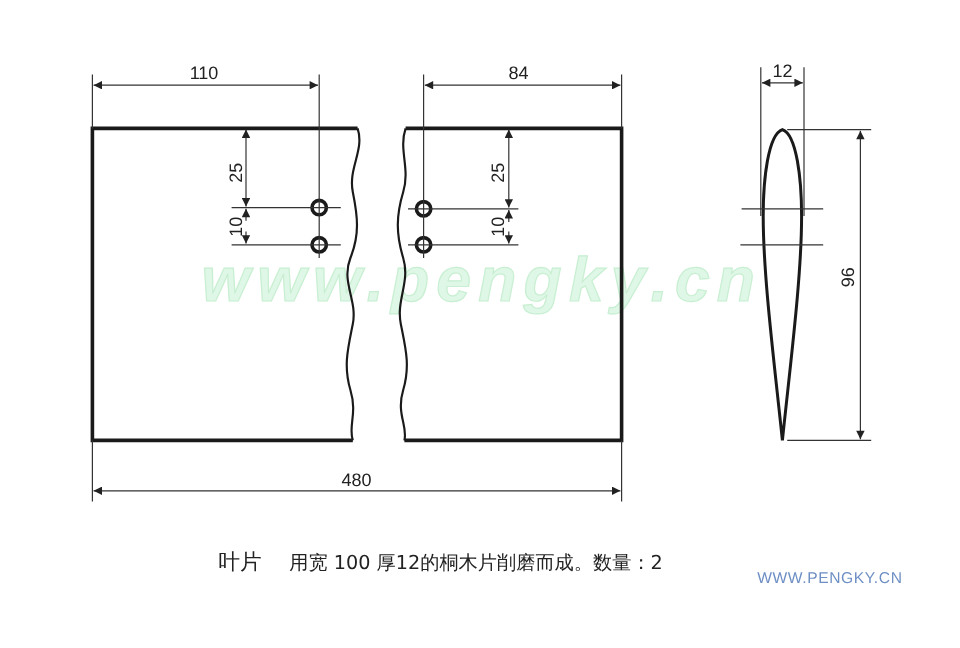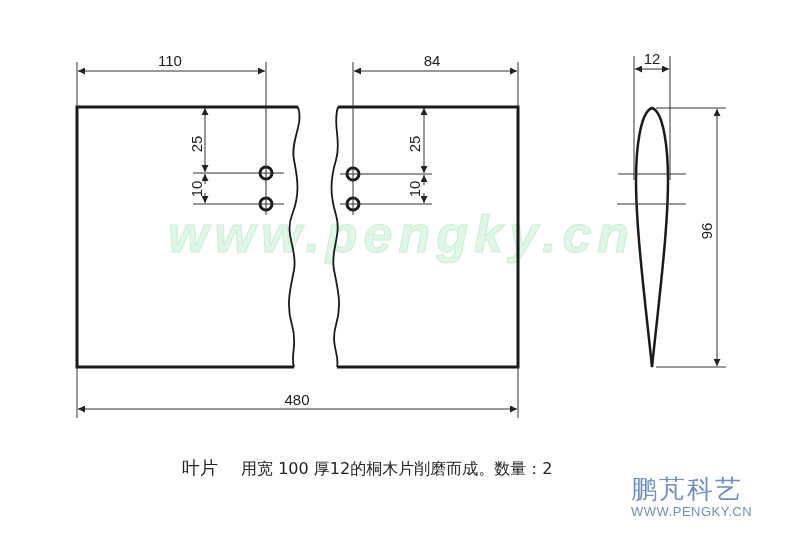--- a/index.html
+++ b/index.html
@@ -91,15 +91,14 @@
   <text class="dimtxt" x="652" y="64" text-anchor="middle">12</text>
   <text class="dimtxt" x="0" y="0" text-anchor="middle" transform="translate(712,231) rotate(-90)">96</text>
 </svg>
 
 <div class="caption">
   <span class="title">叶片</span>
   <span>用宽 100 厚12的桐木片削磨而成。数量：2</span>
 </div>
 
 <div class="brand">
-  <div class="cn">鹏芃科艺</div>
   <div class="url">WWW.PENGKY.CN</div>
 </div>
 
 </body></html>

